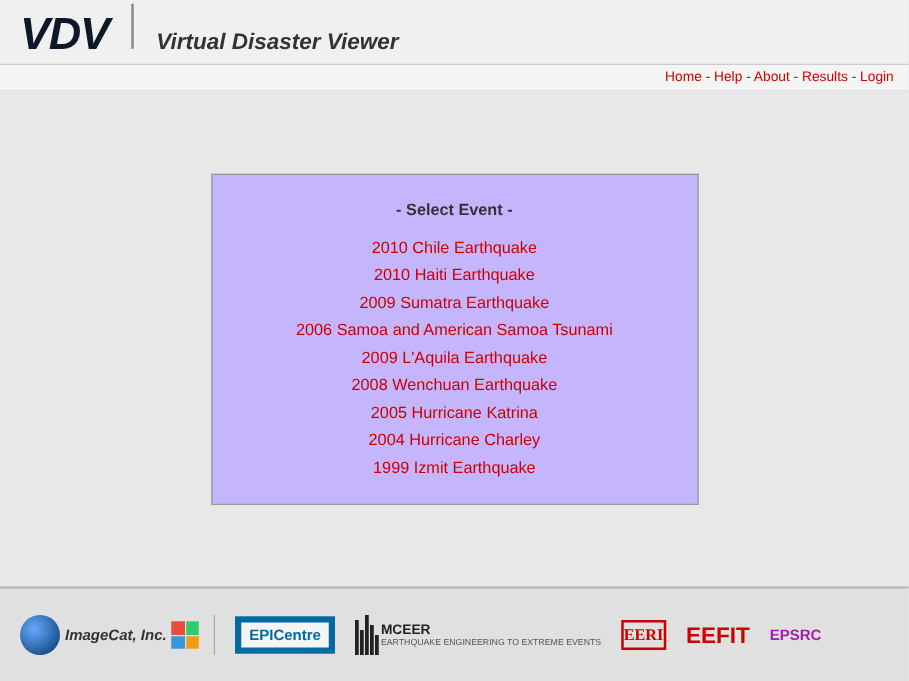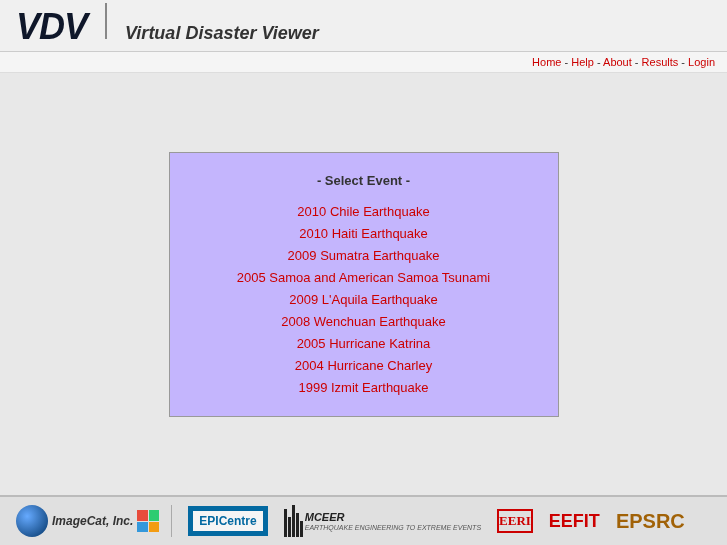--- a/index.html
+++ b/index.html
@@ -104,21 +104,21 @@
     }
 
     
     .footer {
       background: #e0e0e0;
       border-top: 2px solid #bbb;
       padding: 8px 16px;
       display: flex;
       align-items: center;
       gap: 16px;
-      height: 50px;
+      height: 76px;
     }
 
     
     .globe-icon {
       width: 32px;
       height: 32px;
       border-radius: 50%;
       background: radial-gradient(circle at 35% 35%, #6af, #036);
       display: inline-block;
       vertical-align: middle;
@@ -145,21 +145,20 @@
       color: #0369a1;
       border: 5px solid #0369a1;
       padding: 3px 6px;
       background: #f5f5f5;
     }
 
     .footer-mceer {
       display: flex;
       align-items: center;
       gap: 2px;
-      font-style: italic;
     }
     .mceer-bars {
       display: flex;
       gap: 1px;
       align-items: flex-end;
     }
     .mceer-bar {
       width: 3px;
       background: #222;
     }
@@ -183,23 +182,23 @@
       font-family: serif;
     }
 
     .footer-eefit {
       font-size: 18px;
       font-weight: bold;
       color: #cc0000;
     }
 
     .footer-epsrc {
-      font-size: 20px;
-      font-weight: bold;
-      color: #a16207;
+      font-size: 12px;
+      font-weight: bold;
+      color: #a21caf;
     }
 
     .footer-imagecat-text {
       font-size: 12px;
       font-weight: bold;
       color: #333;
       font-style: italic;
     }
 
     .footer-imagecat-group {
@@ -240,21 +239,21 @@
       <li>
         <a href="#">2010 Chile Earthquake</a>
       </li>
       <li>
         <a href="#">2010 Haiti Earthquake</a>
       </li>
       <li>
         <a href="#">2009 Sumatra Earthquake</a>
       </li>
       <li>
-        <a href="#">2005 Samoa and American Samoa Tsunami</a>
+        <a href="#">2006 Samoa and American Samoa Tsunami</a>
       </li>
       <li>
         <a href="#">2009 L'Aquila Earthquake</a>
       </li>
       <li>
         <a href="#">2008 Wenchuan Earthquake</a>
       </li>
       <li>
         <a href="#">2005 Hurricane Katrina</a>
       </li>

